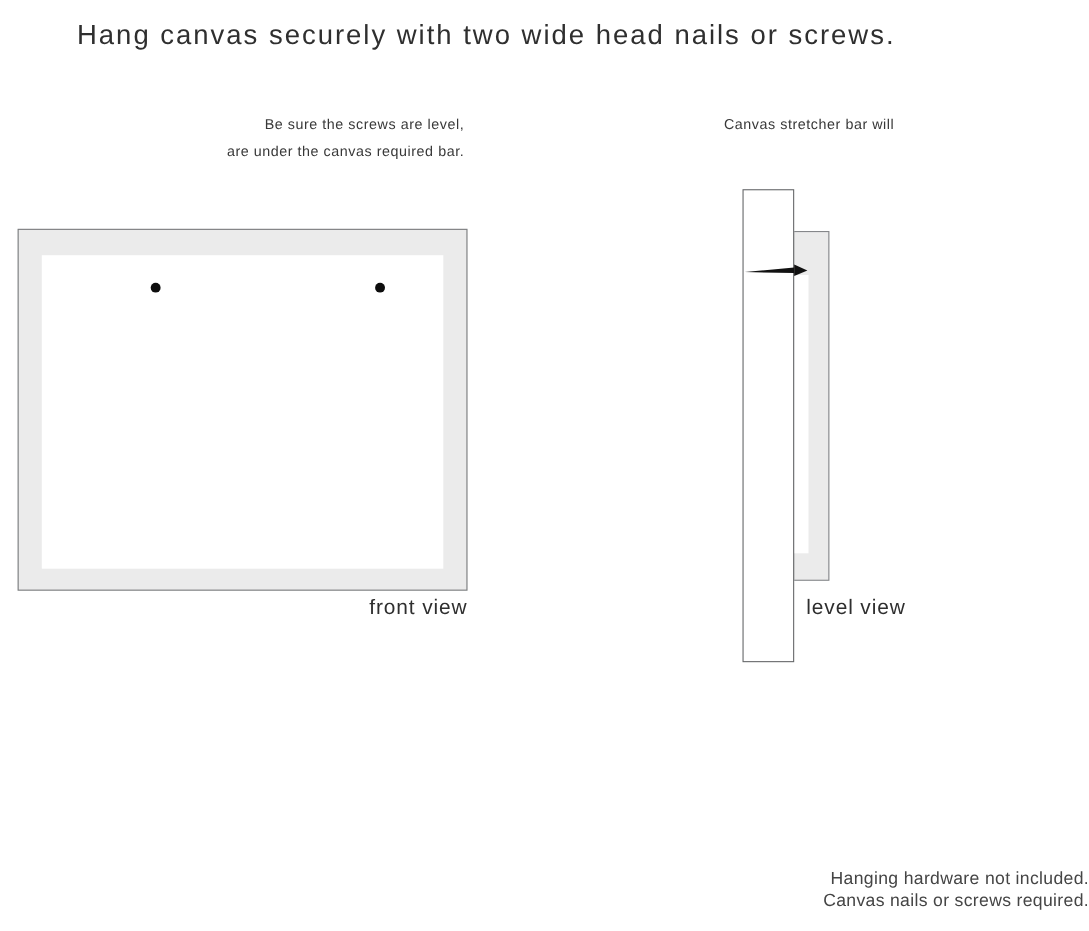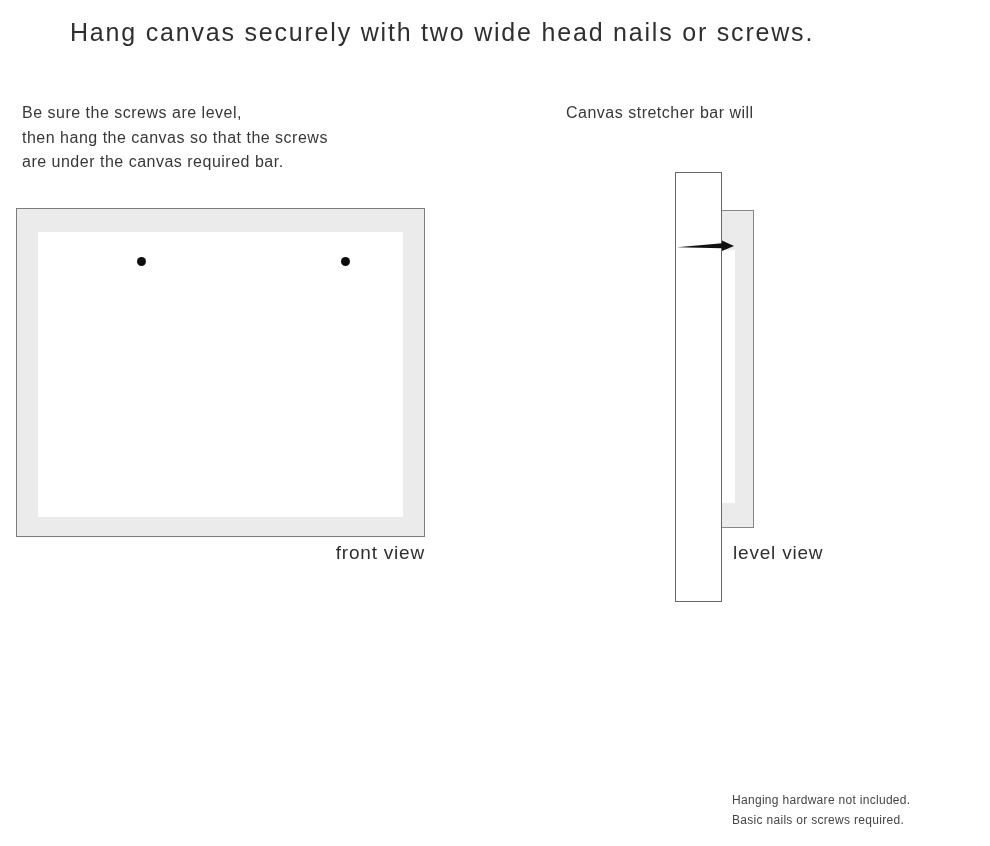--- a/index.html
+++ b/index.html
@@ -25,25 +25,25 @@
 
   .title{
     position:absolute;left:70px;top:18px;
     font-size:25px;letter-spacing:1.8px;
     color:var(--title-color);
     white-space:nowrap;
   }
 
   .instruction{
     position:absolute;
-    font-size:16px;line-height:24.5px;letter-spacing:0.5px;
-    text-align:left;color:var(--text-color);
+    font-size:13px;line-height:24.5px;letter-spacing:0.5px;
+    text-align:right;color:var(--text-color);
   }
   .instruction-front{left:22px;top:101px;width:400px;}
-  .instruction-side{left:566px;top:101px;width:268px;}
+  .instruction-side{left:545px;top:101px;width:268px;}
 
   
   .front-outer{
     position:absolute;left:16px;top:208px;width:409px;height:329px;
     background:var(--canvas-fill);
     border:1px solid var(--canvas-border);
   }
   .front-inner{
     position:absolute;left:21px;top:23px;width:365px;height:285px;
     background:#ffffff;
@@ -80,35 +80,34 @@
     border:1px solid var(--wall-border);
     z-index:2;
   }
   .nail{
     position:absolute;left:676px;top:238px;width:60px;height:15px;
     z-index:3;
   }
 
   .footer-note{
     position:absolute;left:732px;top:790px;width:258px;
-    text-align:left;
-    font-size:12px;line-height:20px;letter-spacing:0.3px;
+    text-align:right;
+    font-size:16px;line-height:20px;letter-spacing:0.3px;
     color:var(--footer-color);
   }
 </style>
 </head>
 <body>
 
 <div class="page">
 
   <div class="title">Hang canvas securely with two wide head nails or screws.</div>
 
   <div class="instruction instruction-front">
     <div>Be sure the screws are level,</div>
-    <div>then hang the canvas so that the screws</div>
     <div>are under the canvas required bar.</div>
   </div>
 
   <div class="instruction instruction-side">
     <div>Canvas stretcher bar will</div>
   </div>
 
   <div class="front-outer">
     <div class="front-inner">
       <div class="screw-dot dot-1"></div>
@@ -122,16 +121,16 @@
   </div>
   <div class="side-wall"></div>
   <svg class="nail" viewBox="0 0 60 15" xmlns="http://www.w3.org/2000/svg">
     <polygon points="1,9.3 46,5.2 46,10.2" fill="#111111"></polygon>
     <polygon points="46,2.5 58,8 46,13" fill="#111111"></polygon>
   </svg>
   <div class="view-label side-label">level view</div>
 
   <div class="footer-note">
     <div>Hanging hardware not included.</div>
-    <div>Basic nails or screws required.</div>
+    <div>Canvas nails or screws required.</div>
   </div>
 
 </div>
 
 </body></html>

